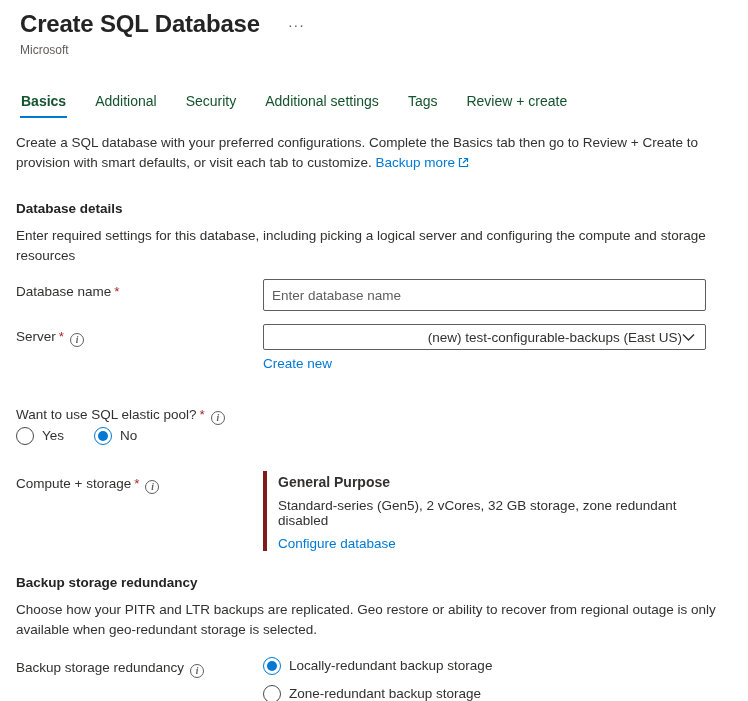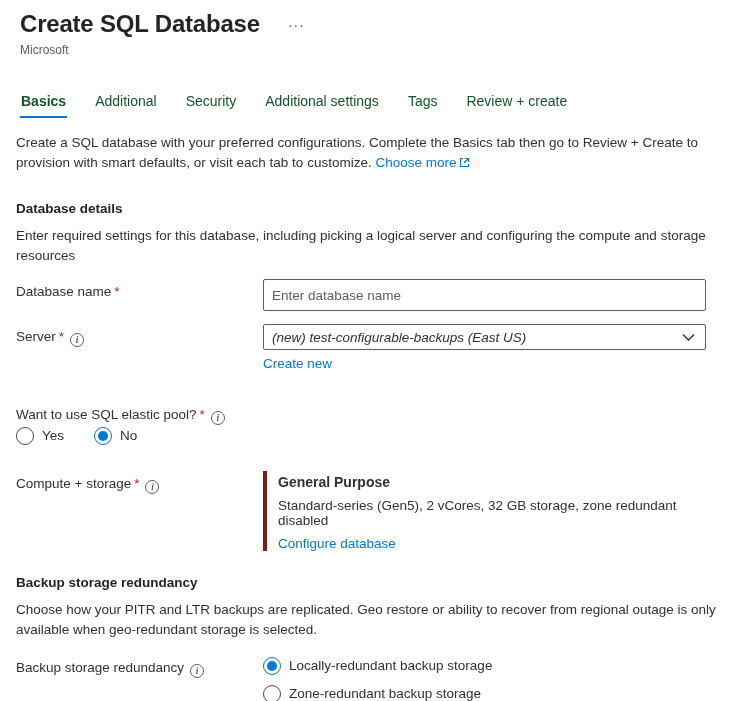--- a/index.html
+++ b/index.html
@@ -47,22 +47,22 @@
 
   .text-input {
     width: 443px; height: 32px; border: 1px solid #605e5c; border-radius: 2px;
     padding: 0 8px; font-family: "Liberation Sans", sans-serif; font-size: 13.5px; color: #323130;
     outline: none;
   }
   .text-input::placeholder { color: #605e5c; opacity: 1; }
 
   .dropdown {
     width: 443px; height: 26px; border: 1px solid #605e5c; border-radius: 2px;
-    display: flex; align-items: center; justify-content: space-between;
-    padding: 0 10px 0 8px; cursor: pointer; background: #fff; font-style: italic;
+    display: flex; align-items: center; justify-content: flex-end;
+    padding: 0 10px 0 8px; cursor: pointer; background: #fff;
   }
   .dropdown-value { white-space: nowrap; overflow: hidden; }
   .under-link { display: inline-block; margin-top: 6px; }
 
   
   .radio-group-inline { display: flex; align-items: center; gap: 30px; padding-top: 2px; }
   .radio-group-stack { display: flex; flex-direction: column; gap: 10px; padding-top: 2px; }
   .radio-opt { display: flex; align-items: center; gap: 8px; cursor: pointer; }
   .radio {
     width: 18px; height: 18px; border-radius: 50%; border: 1px solid #4a4a4a;
@@ -103,21 +103,21 @@
   <div class="tabs">
     <div class="tab selected">Basics</div>
     <div class="tab">Additional</div>
     <div class="tab">Security</div>
     <div class="tab">Additional settings</div>
     <div class="tab">Tags</div>
     <div class="tab">Review + create</div>
   </div>
 
   <div class="para intro"><span>Create a SQL database with your preferred configurations. Complete the Basics tab then go to Review + Create to provision with smart defaults, or visit each tab to customize.</span>
-    <a class="link"><span>Choose more</span><span class="ext-icon"><svg width="11" height="11" viewBox="0 0 11 11">
+    <a class="link"><span>Backup more</span><span class="ext-icon"><svg width="11" height="11" viewBox="0 0 11 11">
             <path d="M4 1.5 H1.5 V9.5 H9.5 V7" fill="none" stroke="#0078d4" stroke-width="1.2"></path>
             <path d="M6 1.5 H9.5 V5" fill="none" stroke="#0078d4" stroke-width="1.2"></path>
             <path d="M9.3 1.7 L5 6" fill="none" stroke="#0078d4" stroke-width="1.2"></path>
           </svg></span></a>
   </div>
 
   <div class="section-heading">Database details</div>
   <div class="para section-desc">Enter required settings for this database, including picking a logical server and configuring the compute and storage resources</div>
 
   <div class="form-row row-dbname">

